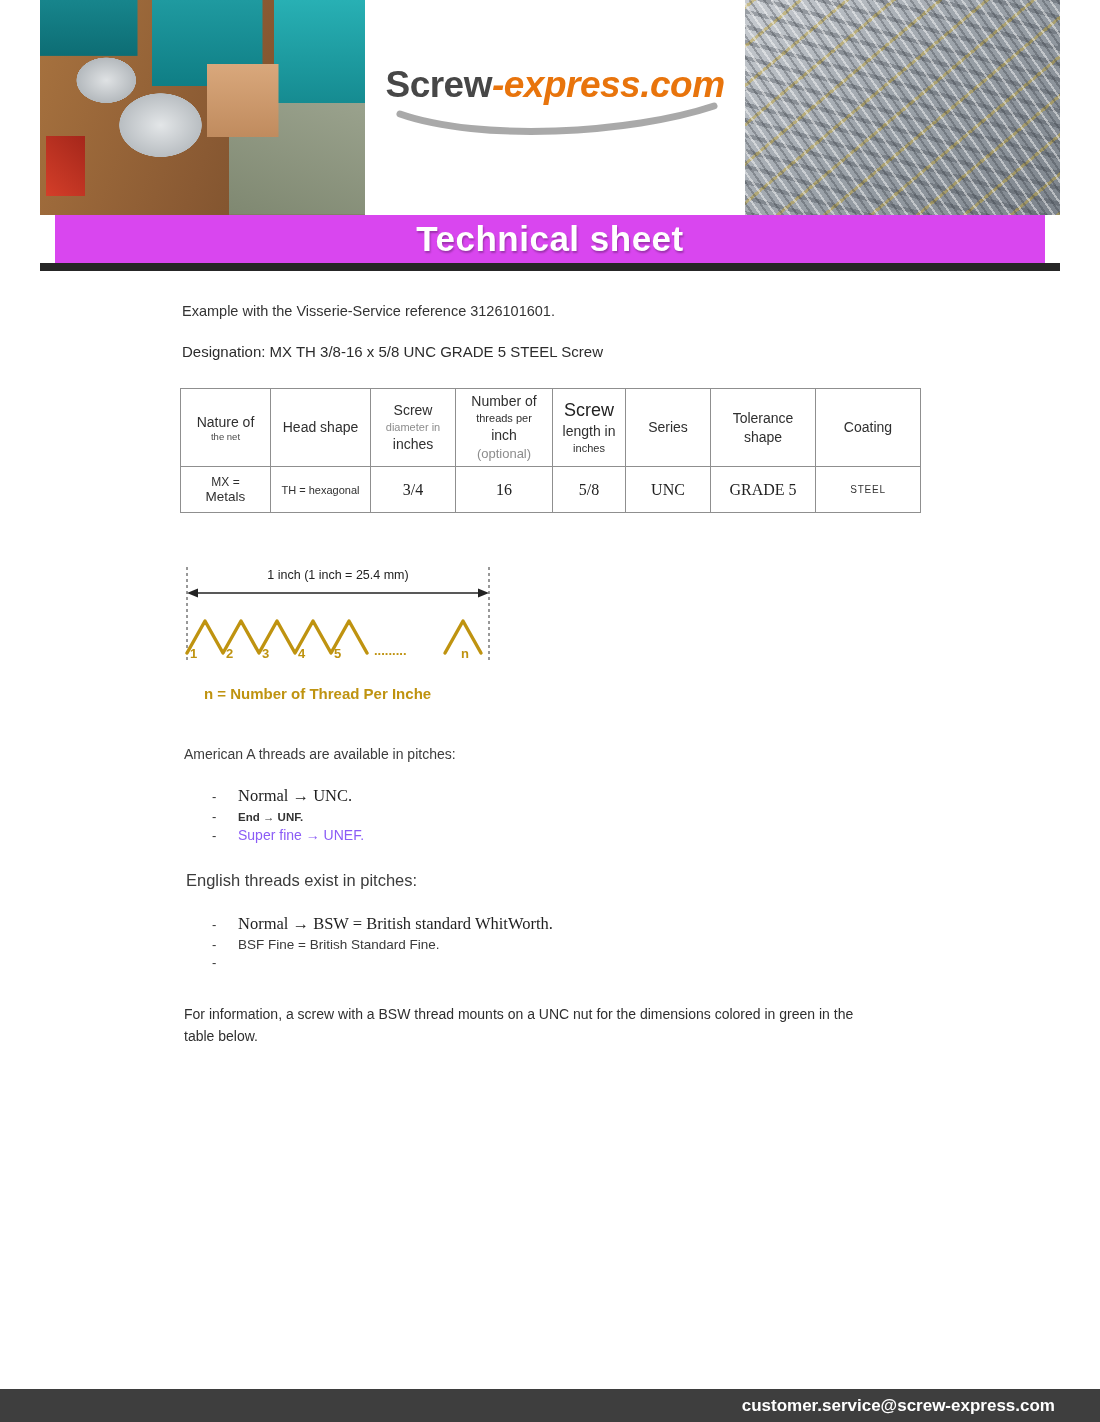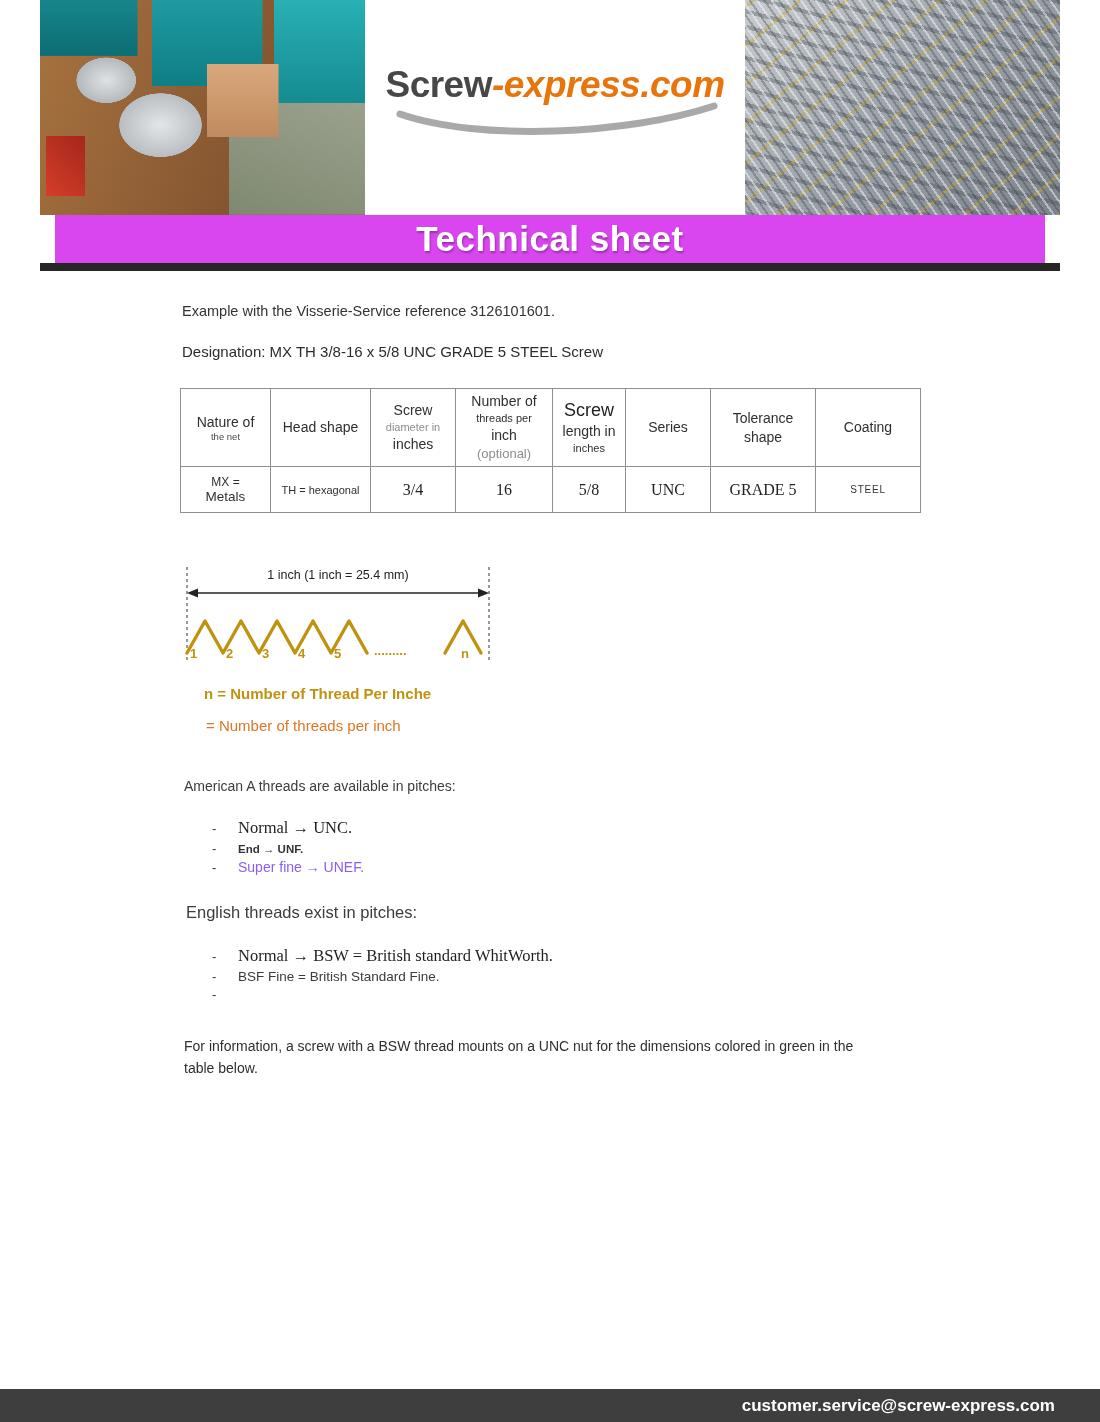--- a/index.html
+++ b/index.html
@@ -264,21 +264,20 @@
       <text class="tick" x="44" y="93">2</text>
       <text class="tick" x="80" y="93">3</text>
       <text class="tick" x="116" y="93">4</text>
       <text class="tick" x="152" y="93">5</text>
       <text class="tick" x="192" y="90">.........</text>
       <text class="tick" x="279" y="93">n</text>
     </svg>
   </div>
 
   <p class="caption-gold">n = Number of Thread Per Inche</p>
-  <p class="caption-orange">= Number of threads per inch</p>
 
   <p class="intro">American A threads are available in pitches:</p>
   <ul class="dash-list">
     <li>
       <span class="marker">-</span>
       <span class="li-serif">Normal → UNC.</span>
     </li>
     <li>
       <span class="marker">-</span>
       <span class="li-small">End → UNF.</span>

